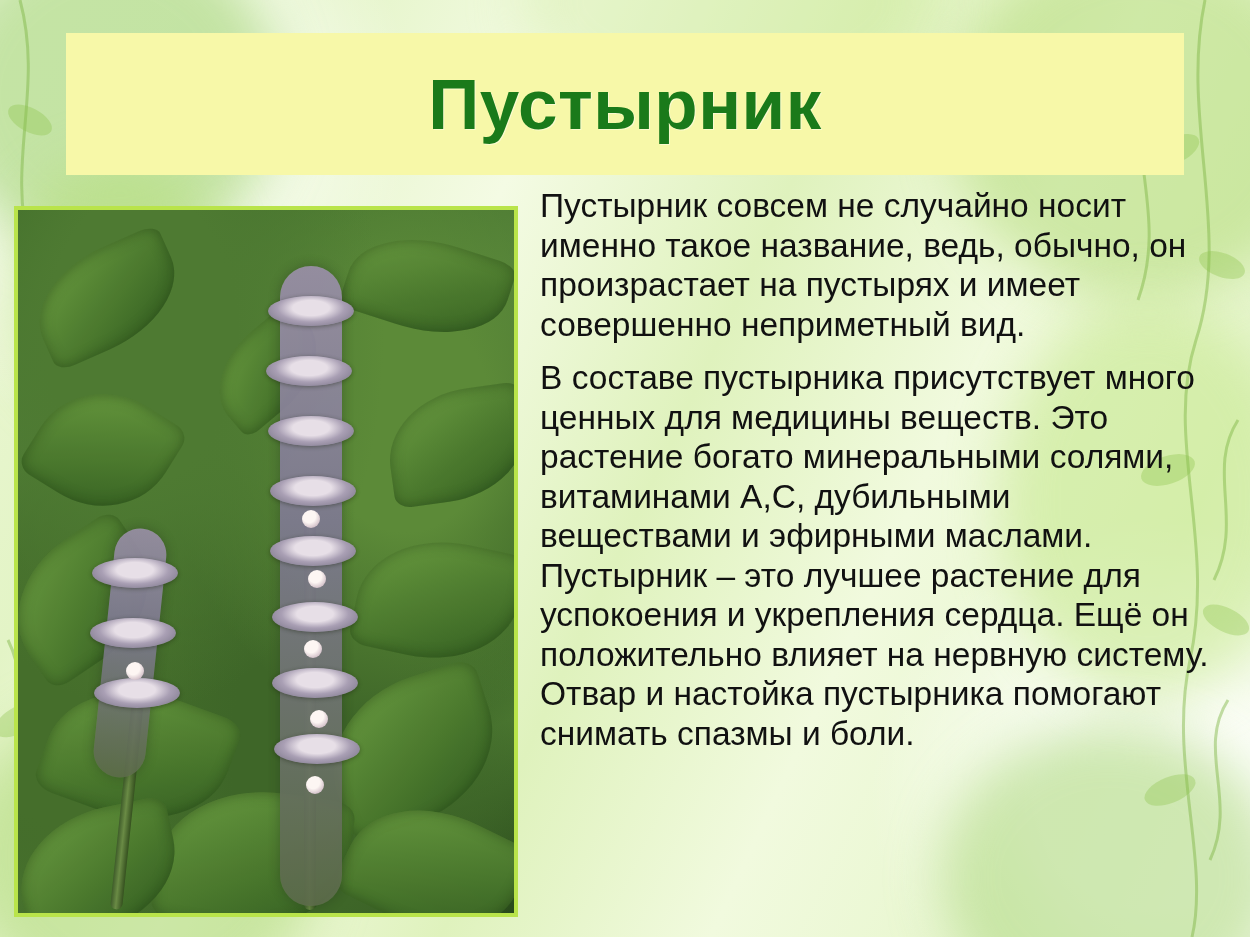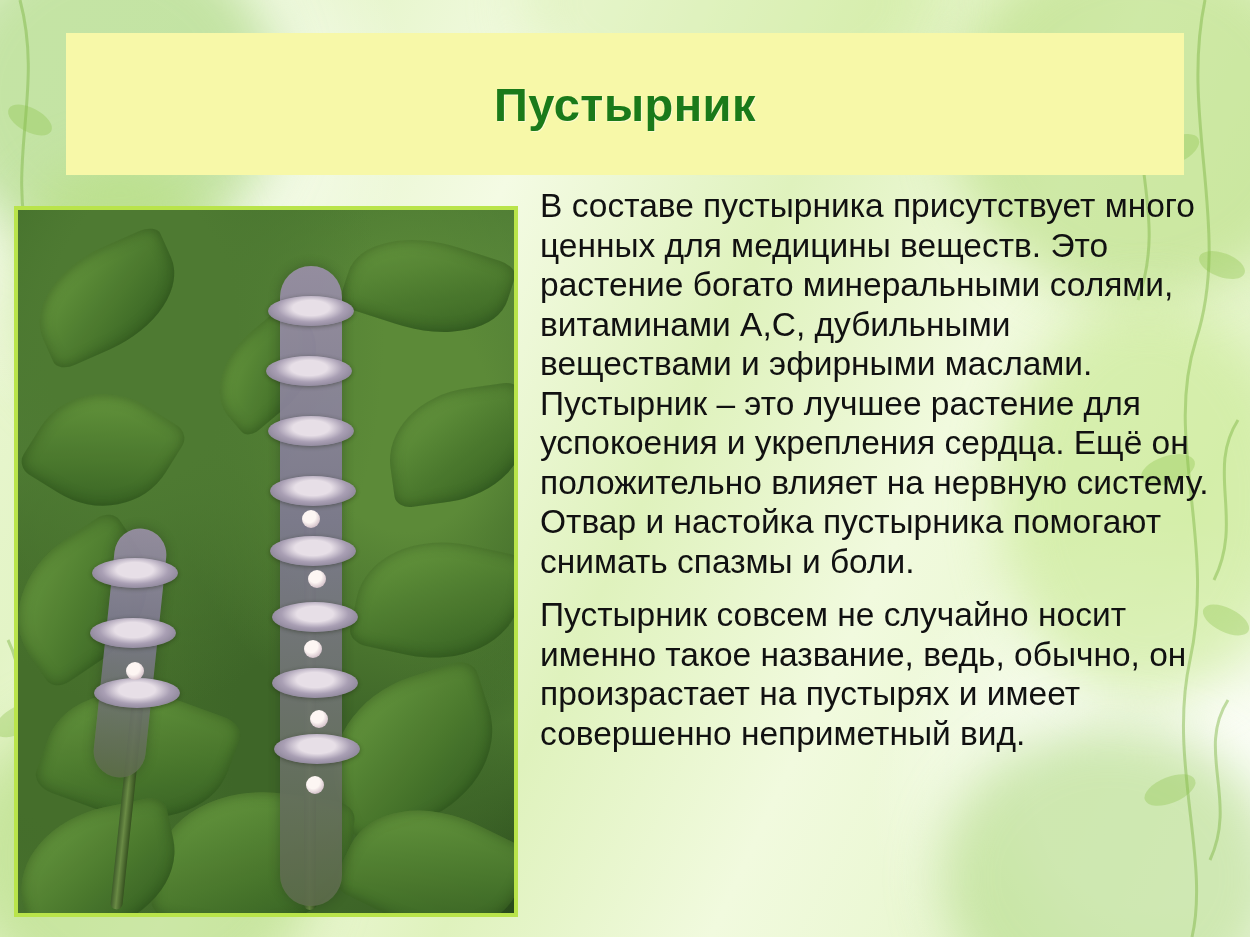--- a/index.html
+++ b/index.html
@@ -56,21 +56,21 @@
     width: 1118px;
     height: 142px;
     background: #f7f8a8;
     display: flex;
     align-items: center;
     justify-content: center;
   }
   .title-text {
     font-family: "Liberation Sans", sans-serif;
     font-weight: bold;
-    font-size: 47px;
+    font-size: 71px;
     line-height: 1;
     color: #1a7a1a;
     letter-spacing: 0.5px;
     text-shadow: 1px 1px 0 rgba(255,255,255,0.45);
     white-space: nowrap;
   }
 
   
   .photo-frame {
     position: absolute;
@@ -241,17 +241,17 @@
       <div class="bud" style="left:290px; top:360px;"></div>
       <div class="bud" style="left:286px; top:430px;"></div>
       <div class="bud" style="left:292px; top:500px;"></div>
       <div class="bud" style="left:288px; top:566px;"></div>
 
       <div class="bud" style="left:108px; top:452px;"></div>
     </div>
   </div>
 
   <div class="body-text">
+    <p>Пустырник совсем не случайно носит именно такое название, ведь, обычно, он произрастает на пустырях и имеет совершенно неприметный вид.</p>
     <p>В составе пустырника присутствует много ценных для медицины веществ. Это растение богато минеральными солями, витаминами А,С, дубильными веществами и  эфирными маслами. Пустырник – это  лучшее растение для успокоения и укрепления сердца. Ещё он положительно влияет на нервную систему. Отвар и настойка пустырника помогают снимать спазмы и боли.</p>
-    <p>Пустырник совсем не случайно носит именно такое название, ведь, обычно, он произрастает на пустырях и имеет совершенно неприметный вид.</p>
   </div>
 
 </div>
 
 </body></html>

